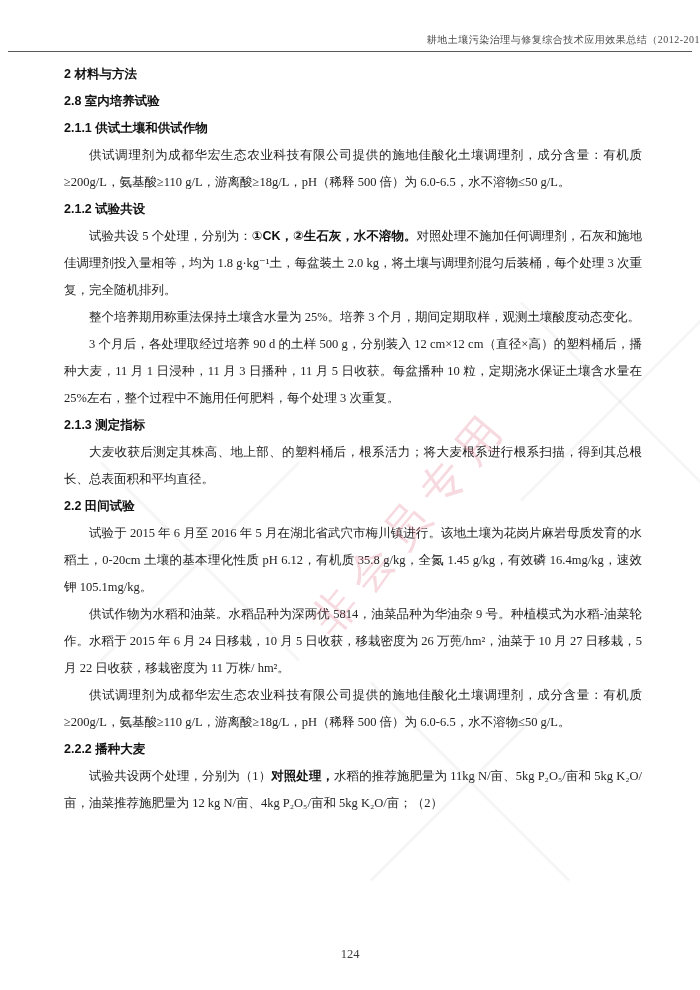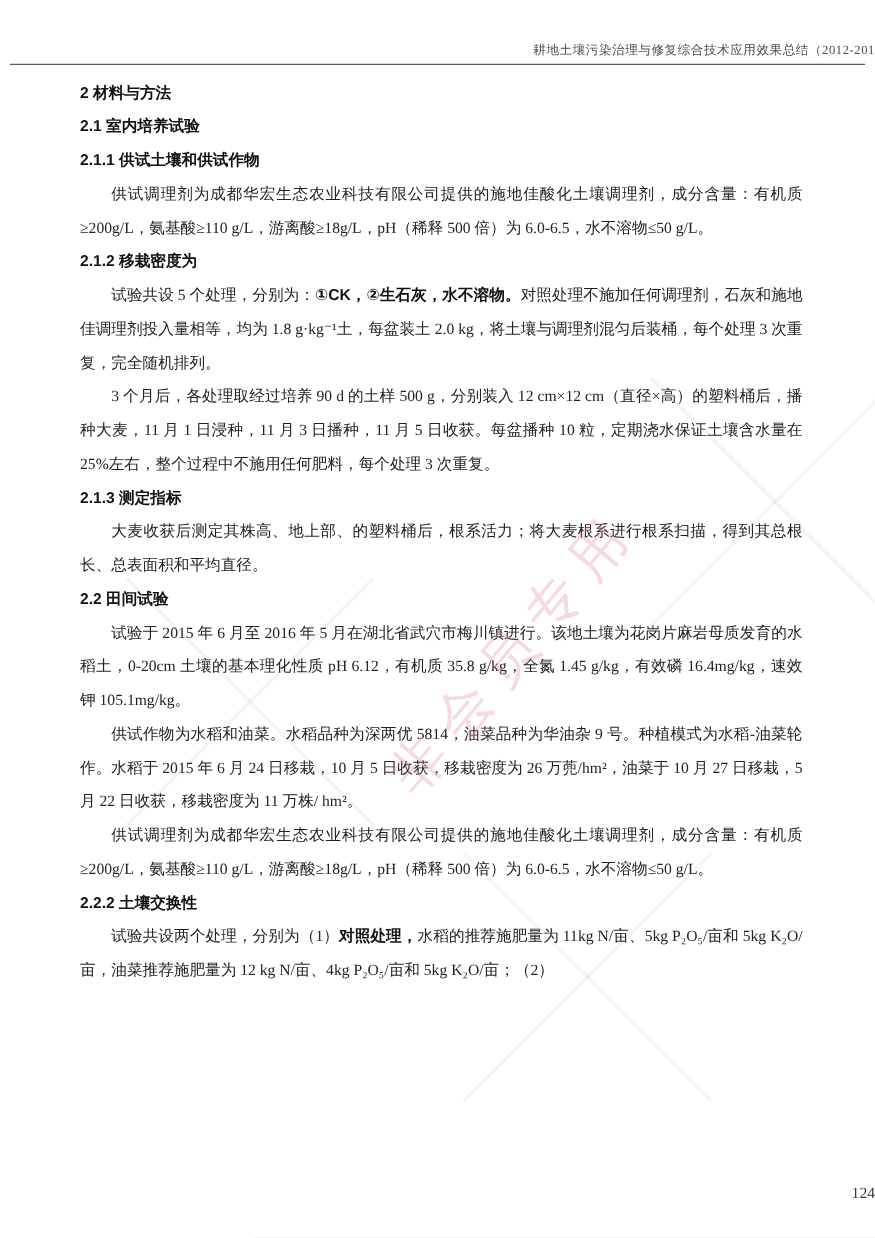--- a/index.html
+++ b/index.html
@@ -31,21 +31,21 @@
   }
   .para { }
   .indent { text-indent:2em; }
   .b {
     font-family:"Liberation Sans","DejaVu Sans",sans-serif;
     font-weight:bold; color:#111;
   }
   
   .footer {
     position:absolute; bottom:28px; left:0; width:700px;
-    text-align:right; font-size:12.5px; color:#3a3a3a;margin-top:36px;
+    text-align:center; font-size:12.5px; color:#3a3a3a;margin-top:36px;
   }
   
   .wm-pink {
     position:absolute; left:298px; top:610px;
     transform:rotate(-50deg); transform-origin:left top;
     font-family:"Liberation Sans","DejaVu Sans",sans-serif;
     font-size:44px; letter-spacing:12px; white-space:nowrap;
     color:rgba(228,130,152,0.30); pointer-events:none;
   }
   
@@ -64,33 +64,34 @@
 <body>
 
 <div class="page">
 
   <div class="running-header">耕地土壤污染治理与修复综合技术应用效果总结（2012-2017）</div>
 
   <div class="header-rule"></div>
 
   <div class="doc-body">
       <p class="blk heading"><span class="b">2 材料与方法</span></p>
-      <p class="blk heading"><span class="b">2.1 室内培养试验</span></p>
+      <p class="blk heading"><span class="b">2.8 室内培养试验</span></p>
       <p class="blk heading"><span class="b">2.1.1 供试土壤和供试作物</span></p>
       <p class="blk para indent"><span>供试调理剂为成都华宏生态农业科技有限公司提供的施地佳酸化土壤调理剂，成分含量：有机质≥200g/L，氨基酸≥110 g/L，游离酸≥18g/L，pH（稀释 500 倍）为 6.0-6.5，水不溶物≤50 g/L。</span></p>
-      <p class="blk heading"><span class="b">2.1.2 移栽密度为</span></p>
+      <p class="blk heading"><span class="b">2.1.2 试验共设</span></p>
       <p class="blk para indent"><span>试验共设 5 个处理，分别为：</span><span class="b">①CK，②生石灰，水不溶物。</span><span>对照处理不施加任何调理剂，石灰和施地佳调理剂投入量相等，均为 1.8 g·kg⁻¹土，每盆装土 2.0 kg，将土壤与调理剂混匀后装桶，每个处理 3 次重复，完全随机排列。</span></p>
+      <p class="blk para indent"><span>整个培养期用称重法保持土壤含水量为 25%。培养 3 个月，期间定期取样，观测土壤酸度动态变化。</span></p>
       <p class="blk para indent"><span>3 个月后，各处理取经过培养 90 d 的土样 500 g，分别装入 12 cm×12 cm（直径×高）的塑料桶后，播种大麦，11 月 1 日浸种，11 月 3 日播种，11 月 5 日收获。每盆播种 10 粒，定期浇水保证土壤含水量在 25%左右，整个过程中不施用任何肥料，每个处理 3 次重复。</span></p>
       <p class="blk heading"><span class="b">2.1.3 测定指标</span></p>
       <p class="blk para indent"><span>大麦收获后测定其株高、地上部、的塑料桶后，根系活力；将大麦根系进行根系扫描，得到其总根长、总表面积和平均直径。</span></p>
       <p class="blk heading"><span class="b">2.2 田间试验</span></p>
       <p class="blk para indent"><span>试验于 2015 年 6 月至 2016 年 5 月在湖北省武穴市梅川镇进行。该地土壤为花岗片麻岩母质发育的水稻土，0-20cm 土壤的基本理化性质 pH 6.12，有机质 35.8 g/kg，全氮 1.45 g/kg，有效磷 16.4mg/kg，速效钾 105.1mg/kg。</span></p>
       <p class="blk para indent"><span>供试作物为水稻和油菜。水稻品种为深两优 5814，油菜品种为华油杂 9 号。种植模式为水稻-油菜轮作。水稻于 2015 年 6 月 24 日移栽，10 月 5 日收获，移栽密度为 26 万蔸/hm²，油菜于 10 月 27 日移栽，5 月 22 日收获，移栽密度为 11 万株/ hm²。</span></p>
       <p class="blk para indent"><span>供试调理剂为成都华宏生态农业科技有限公司提供的施地佳酸化土壤调理剂，成分含量：有机质≥200g/L，氨基酸≥110 g/L，游离酸≥18g/L，pH（稀释 500 倍）为 6.0-6.5，水不溶物≤50 g/L。</span></p>
-      <p class="blk heading"><span class="b">2.2.2 土壤交换性</span></p>
+      <p class="blk heading"><span class="b">2.2.2 播种大麦</span></p>
       <p class="blk para indent"><span>试验共设两个处理，分别为（1）</span><span class="b">对照处理，</span><span>水稻的推荐施肥量为 11kg N/亩、5kg P₂O₅/亩和 5kg K₂O/亩，油菜推荐施肥量为 12 kg N/亩、4kg P₂O₅/亩和 5kg K₂O/亩；（2）</span></p>
     </div>
 
   <div class="wm-pink">非会员专用</div>
 
   <div class="wm-line wm-l1"></div>
   <div class="wm-line wm-l2"></div>
   <div class="wm-line wm-l3"></div>
   <div class="wm-line wm-l4"></div>
   <div class="wm-line wm-l5"></div>

